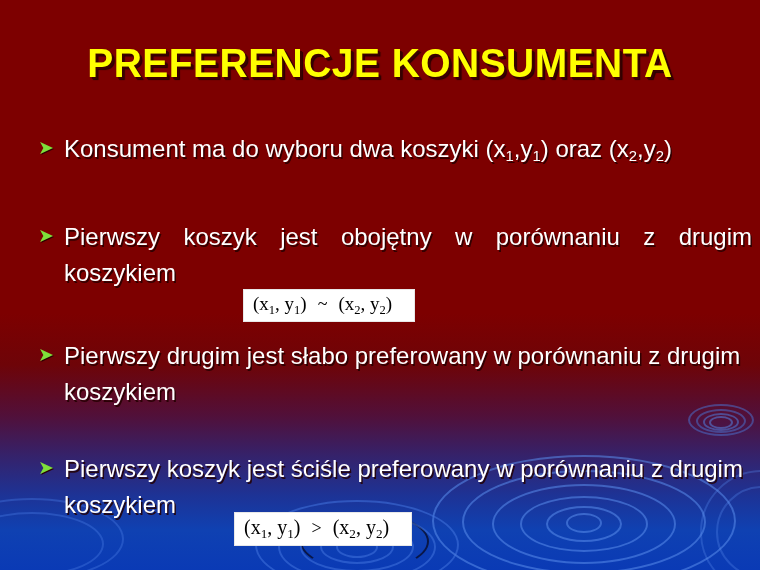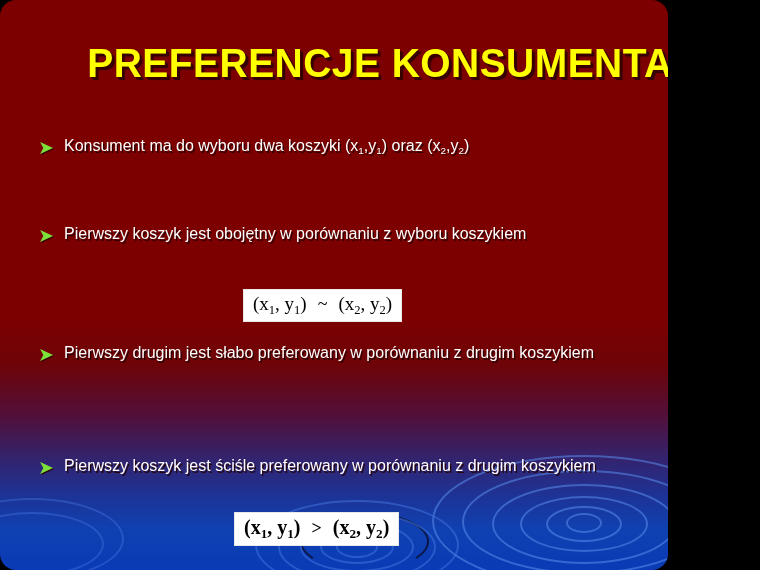--- a/index.html
+++ b/index.html
@@ -2,35 +2,34 @@
 <html><head>
 <meta charset="utf-8">
 <style>
   html, body {
     margin: 0;
     padding: 0;
     background: #000;
   }
   #slide {
     position: relative;
-    width: 668px;
+    width: 760px;
     height: 570px;
     overflow: hidden;
     font-family: "Liberation Sans", sans-serif;
     
     background: linear-gradient(to bottom,
         #7d0000 0%,
         #7d0000 55%,
         #6e0408 64%,
         #51103a 73%,
         #35226b 80%,
         #1d3396 87%,
         #0f41b2 93%,
         #0a3ab5 100%);
-    border-radius: 16px;
   }
 
   
   .ripples {
     position: absolute;
     inset: 0;
     pointer-events: none;
     overflow: hidden;
   }
   .ripple {
@@ -98,22 +97,22 @@
     flex: 0 0 auto;
     width: 26px;
     color: #7ee03a;
     font-size: 19px;
     line-height: 30px;
     text-shadow: 1px 1px 0 #2a0000;
     margin-top: 2px;
   }
   .bullet-text {
     color: #ffffff;
-    font-size: 16px;
-    line-height: 30px;
+    font-size: 24px;
+    line-height: 36px;
     text-shadow: 1.5px 1.5px 0 rgba(35,0,0,0.85);
   }
   .bullet-text.justify {
     text-align: justify;
     text-align-last: left;
   }
   .bullet-text sub {
     font-size: 0.62em;
     vertical-align: -0.28em;
   }
@@ -126,36 +125,36 @@
   #b4 { left: 38px; top: 451px; width: 714px; }
 
   
   .formula {
     position: absolute;
     background: #ffffff;
     color: #000000;
     font-family: "Liberation Serif", serif;
     font-size: 19px;
     line-height: 1.0;
-    padding: 4px 9px 5px 9px;
+    padding: 4px 22px 5px 9px;
     white-space: nowrap;
     border: 1px solid #e8e8e8;
   }
   .formula sub {
     font-size: 0.66em;
     vertical-align: -0.30em;
   }
   .formula .op {
     display: inline-block;
     padding: 0 11px;
     font-size: 18px;
   }
   #f1 { left: 243px; top: 289px; }
   #f2 { left: 243px; top: 400px; }
-  #f3 { left: 234px; top: 512px; font-size: 20px; font-weight: bold; }
+  #f3 { left: 234px; top: 512px; font-size: 20px; }
 </style>
 </head>
 <body>
 
 <div id="slide">
 
   <div class="ripples">
     <div class="ripple fl1"></div>
     <div class="ripple fl2"></div>
 
@@ -184,21 +183,21 @@
 
   <div id="title">PREFERENCJE KONSUMENTA</div>
 
   <div class="bullet" id="b1">
     <span class="bullet-marker">➤</span>
     <span class="bullet-text justify"><span>Konsument ma do wyboru dwa koszyki (x</span><sub>1</sub><span>,y</span><sub>1</sub><span>) oraz (x</span><sub>2</sub><span>,y</span><sub>2</sub><span>)</span></span>
   </div>
 
   <div class="bullet" id="b2">
     <span class="bullet-marker">➤</span>
-    <span class="bullet-text justify">Pierwszy koszyk jest obojętny w porównaniu z wyboru koszykiem</span>
+    <span class="bullet-text justify">Pierwszy koszyk jest obojętny w porównaniu z drugim koszykiem</span>
   </div>
 
   <div class="formula" id="f1"><span>(x</span><sub>1</sub><span>, y</span><sub>1</sub><span>)</span><span class="op">~</span><span>(x</span><sub>2</sub><span>, y</span><sub>2</sub><span>)</span></div>
 
   <div class="bullet" id="b3">
     <span class="bullet-marker">➤</span>
     <span class="bullet-text">Pierwszy drugim jest słabo preferowany w porównaniu z drugim koszykiem</span>
   </div>
 
 

